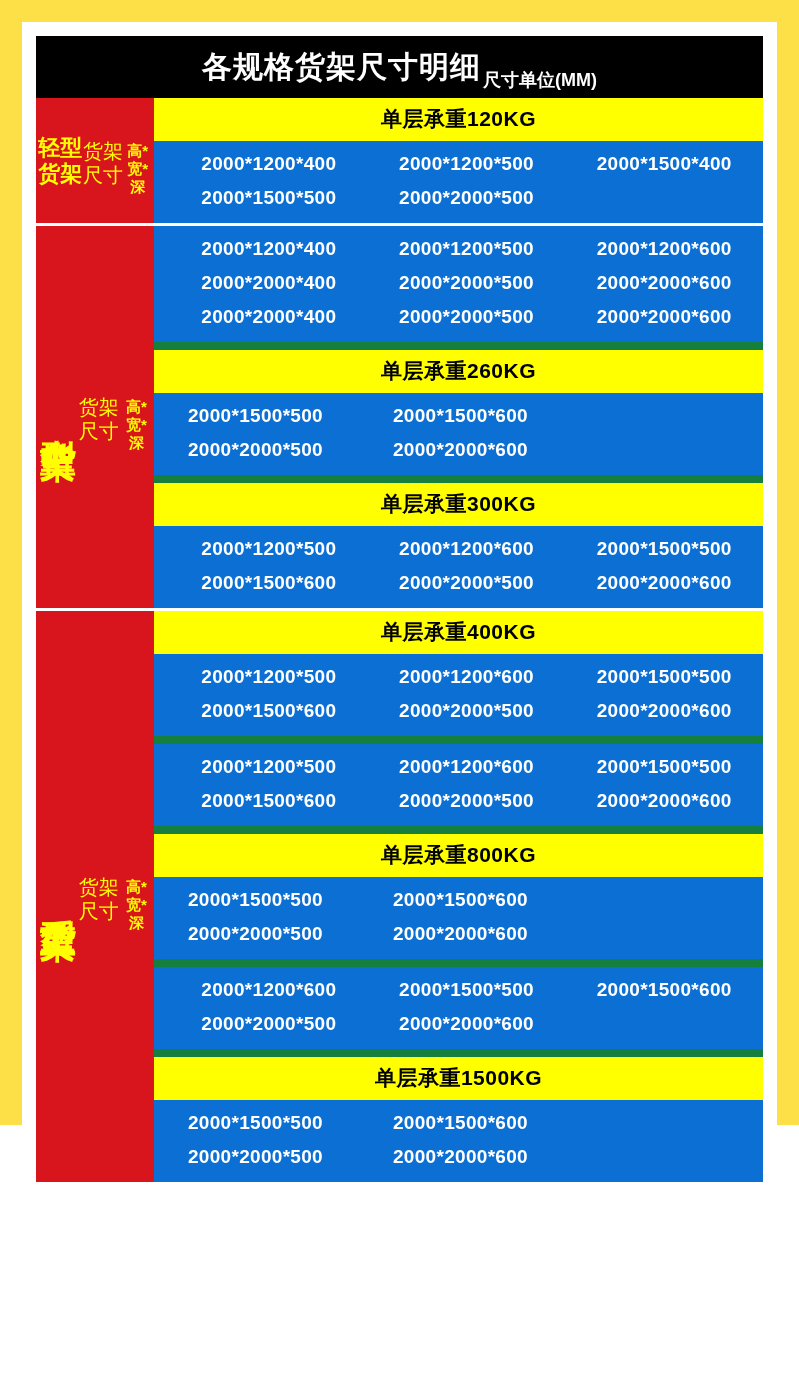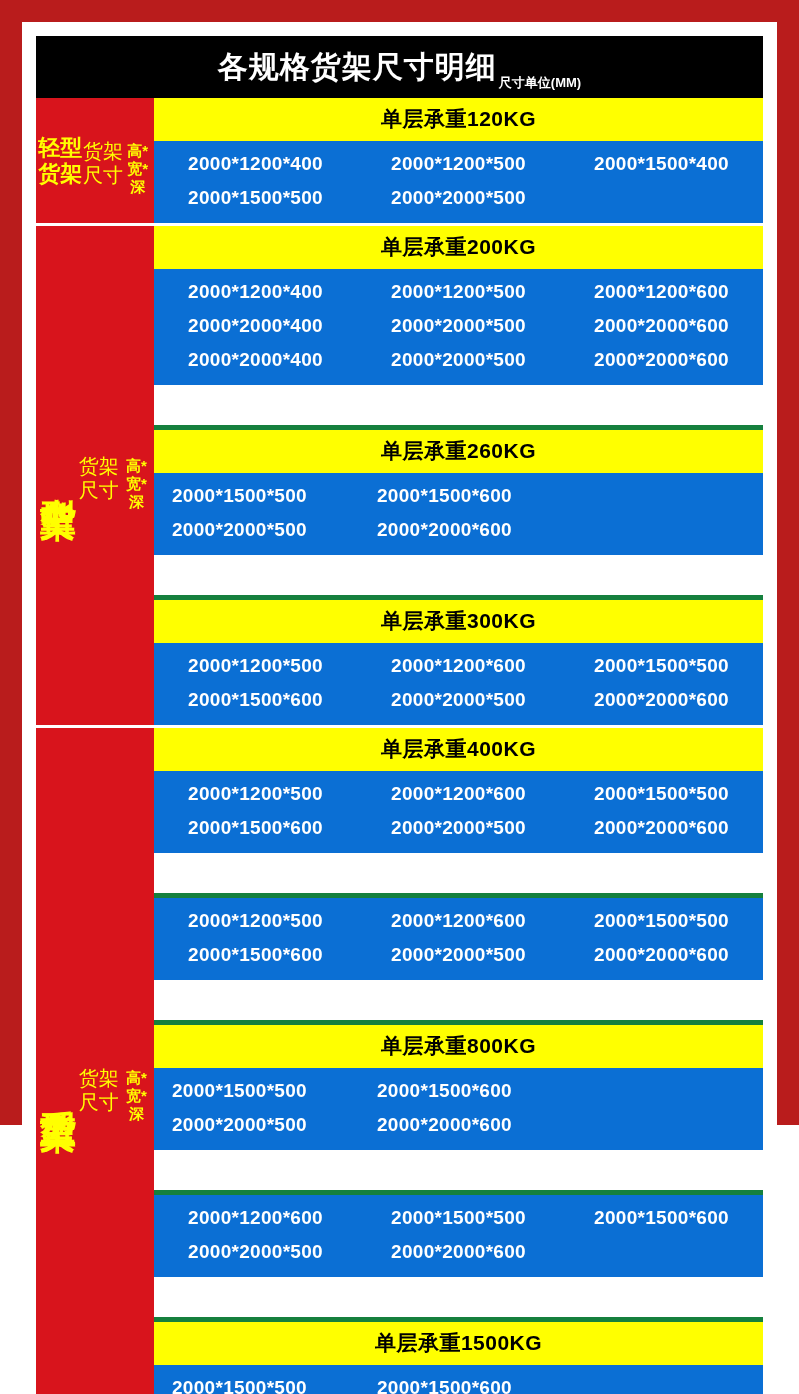--- a/index.html
+++ b/index.html
@@ -10,21 +10,21 @@
   body {
     width: 799px;
     height: 1394px;
     font-family: "Liberation Sans", sans-serif;
     overflow: hidden;
   }
   .page {
     position: relative;
     width: 799px;
     height: 1125px;
-    background: #b91c1c;
+    background: #fde047;
     box-sizing: border-box;
     padding: 22px 22px 22px 22px;
   }
   .sheet {
     position: relative;
     width: 755px;
     height: 1350px;
     background: #ffffff;
     box-sizing: border-box;
     padding: 14px 14px 14px 14px;
@@ -41,21 +41,21 @@
     flex: 0 0 auto;
   }
   .title-main {
     color: #ffffff;
     font-size: 30px;
     font-weight: bold;
     letter-spacing: 1px;
   }
   .title-unit {
     color: #ffffff;
-    font-size: 13px;
+    font-size: 18px;
     font-weight: bold;
     margin-left: 2px;
     align-self: flex-end;
     padding-bottom: 6px;
   }
   
   .section {
     display: flex;
     flex-direction: row;
     align-items: stretch;
@@ -103,35 +103,34 @@
     line-height: 1.2;
     margin-top: 16px;
   }
   .groups {
     flex: 1 1 auto;
     display: flex;
     flex-direction: column;
     border-radius: 20px;
   }
   .group + .group {
-    border-top: 5px solid #15803d;
-    margin-top: 40px;
+    border-top: 8px solid #15803d;
   }
   .group-head {
     background: #ffff00;
     color: #000000;
     font-size: 21px;
     font-weight: bold;
     text-align: center;
     padding: 7px 0 8px 0;
     letter-spacing: 0.5px;
   }
   .group-body {
     background: #0b6fd4;
-    padding: 6px 0 8px 0;
+    padding: 6px 0 8px 16px;
   }
   .row {
     display: flex;
     flex-direction: row;
   }
   .cellwrap {
     flex: 1 1 0;
     display: flex;
     justify-content: center;
   }
@@ -199,21 +198,20 @@
           </div>
         </div>
         <div class="section">
           <div class="cat">
             <div class="cat-name-v">中型货架</div>
             <div class="cat-sub">货架尺寸</div>
             <div class="cat-sub2">高*宽*深</div>
           </div>
           <div class="groups">
             <div class="group">
-              <div class="group-head">单层承重200KG</div>
               <div class="group-body cols3">
                 <div class="row">
                   <div class="cellwrap">
                     <div class="cell">2000*1200*400</div>
                   </div>
                   <div class="cellwrap">
                     <div class="cell">2000*1200*500</div>
                   </div>
                   <div class="cellwrap">
                     <div class="cell">2000*1200*600</div>

